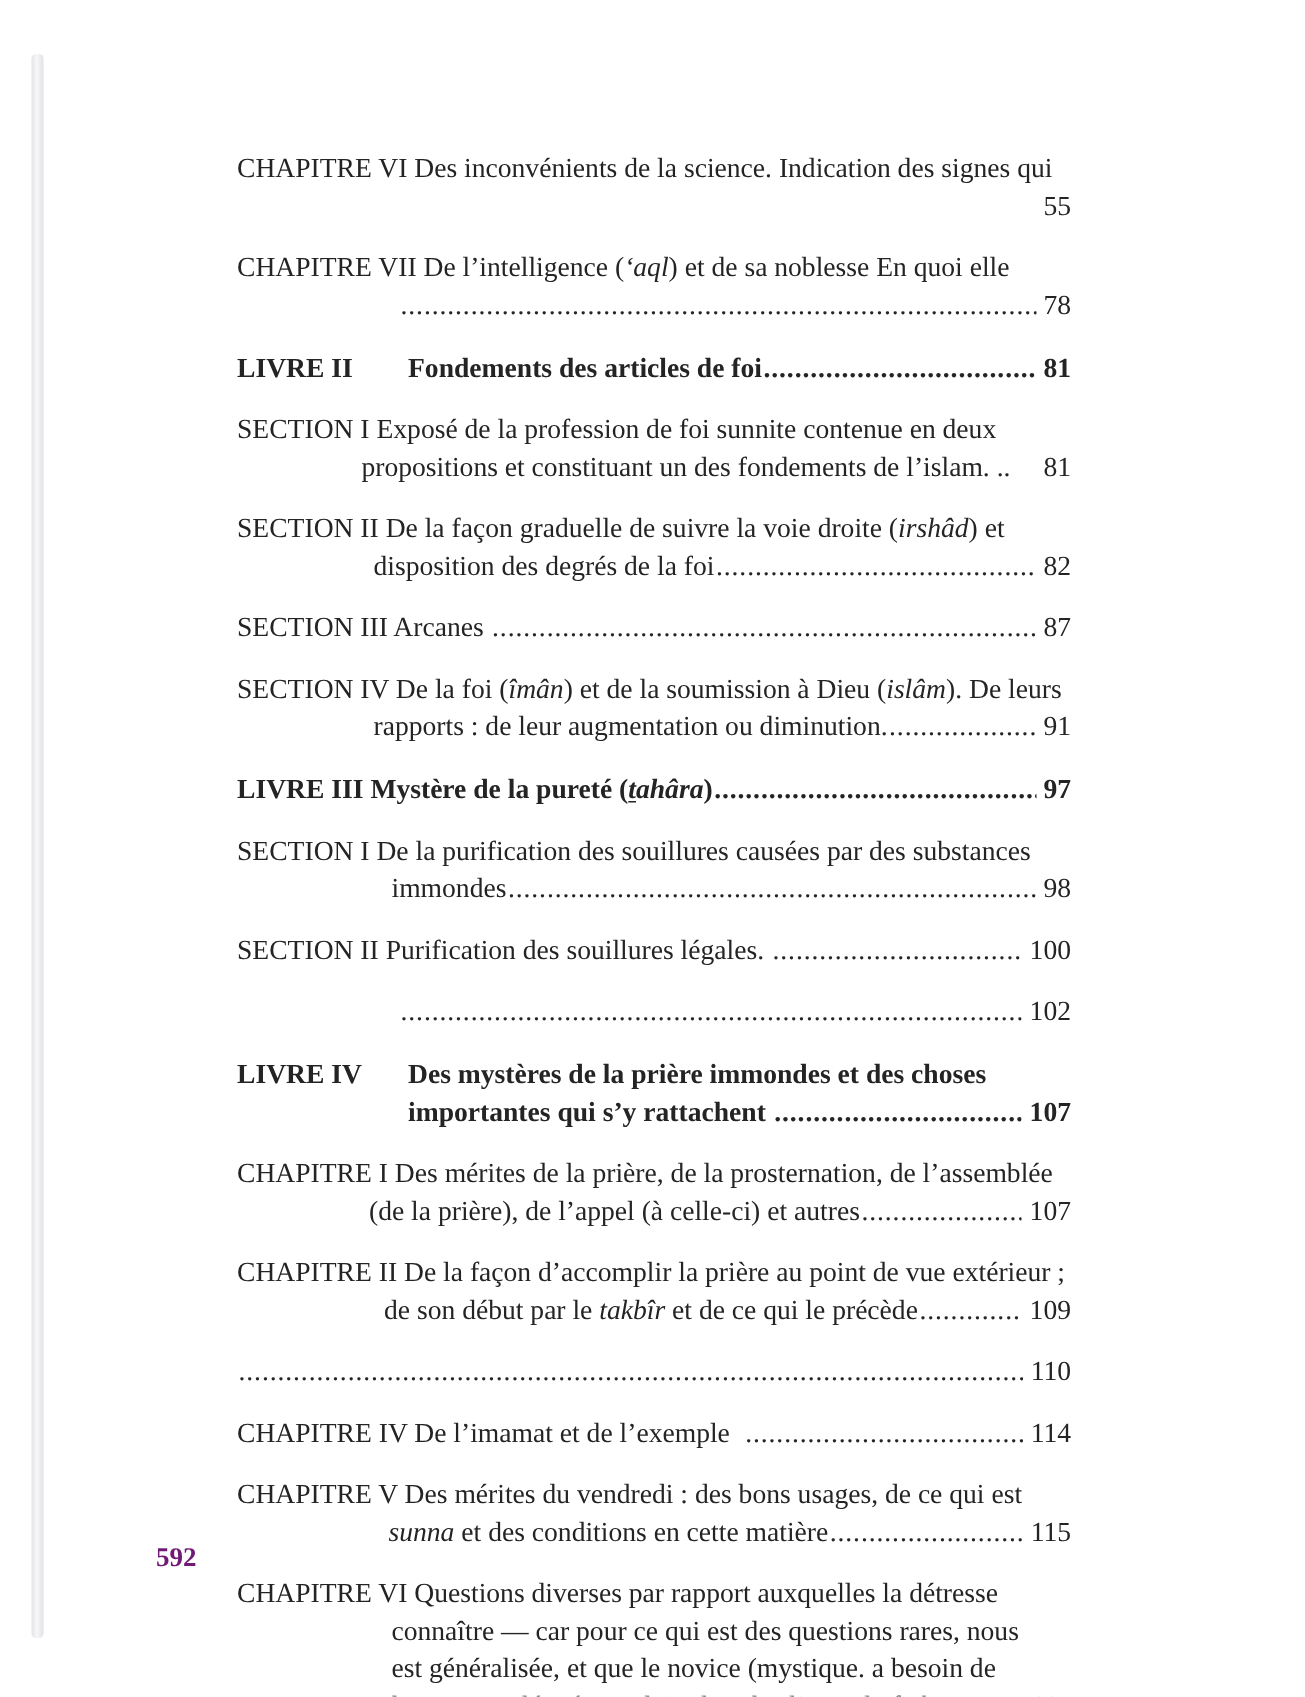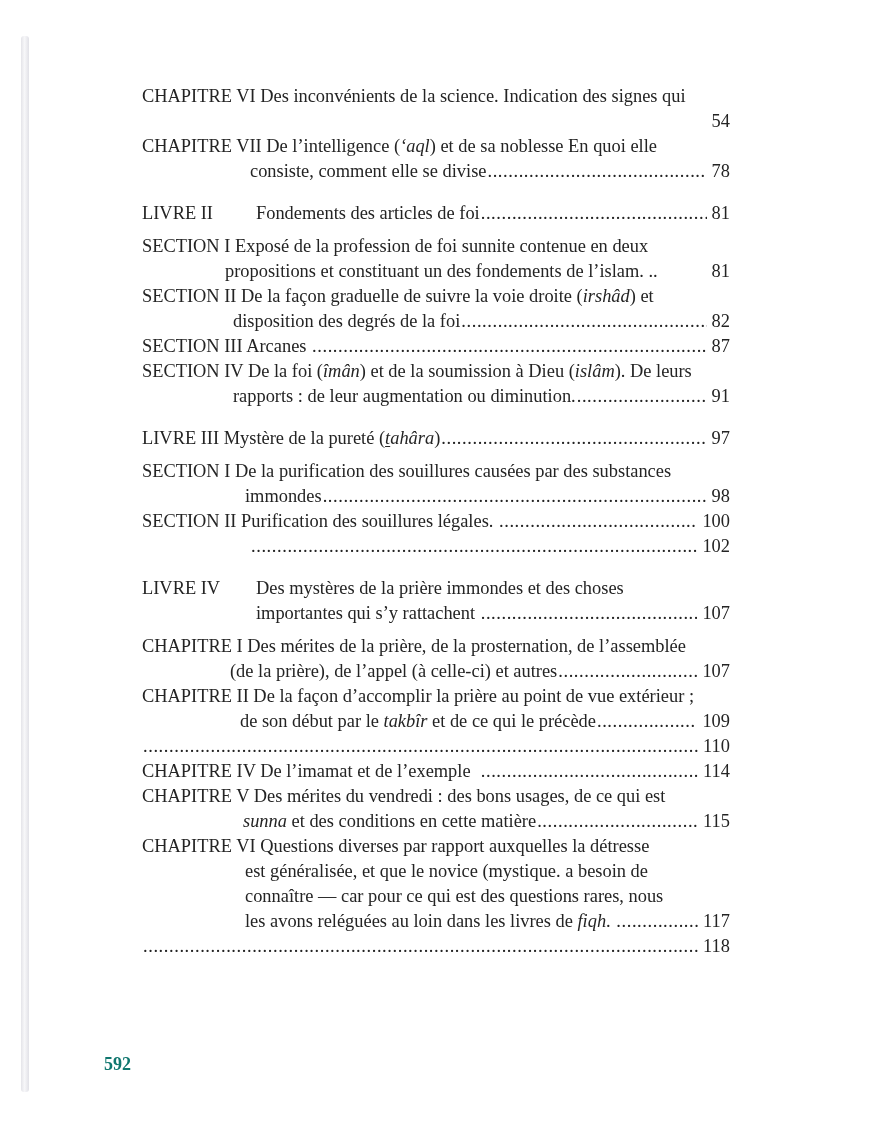--- a/index.html
+++ b/index.html
@@ -18,23 +18,23 @@
     background: linear-gradient(90deg, #e4e4e9 0%, #f7f7f9 45%, #e1e1e7 100%);
     border-radius: 3px;
   }
   #toc {
     position: absolute;
     left: 142px; top: 84px;
     width: 588px;
     font-size: 18.4px;
     line-height: 25px;
   }
-  .entry { margin: 0; }
+  .entry { margin: 16px; }
   .entry.book { margin-top: 17px; margin-bottom: 8px; }
-  .entry.book .line, .entry.book .dots, .entry.book .pagenum { font-weight: 400; }
+  .entry.book .line, .entry.book .dots, .entry.book .pagenum { font-weight: 700; }
   .line {
     display: flex;
     align-items: baseline;
   }
   .label {
     flex: 0 0 auto;
     display: inline-block;
     width: 114px;
     white-space: pre;
   }
@@ -50,50 +50,49 @@
     min-width: 6px;
     margin-left: 1px;
   }
   .pagenum {
     flex: 0 0 auto;
     margin-left: 5px;
     text-align: right;
   }
   .folio {
     position: absolute;
-    left: 104px; top: 1054px;
+    left: 104px; top: 1028px;
     font-size: 18px;
     font-weight: 700;
-    color: #0f766e;
+    color: #701a75;
   }
 </style>
 </head>
 <body>
 
 <div class="scan-edge"></div>
 
 <main>
   <div id="toc">
       <div class="entry ">
         <div class="line">
           <span class="text"><span>CHAPITRE VI Des inconvénients de la science. Indication des signes qui</span></span>
         </div>
         <div class="line">
           <span class="ind" style="width: 101px;"></span>
           <span class="dots"></span>
-          <span class="pagenum">54</span>
+          <span class="pagenum">55</span>
         </div>
       </div>
       <div class="entry ">
         <div class="line">
           <span class="text"><span>CHAPITRE VII De l’intelligence (</span><span class="i">‘aql</span><span>) et de sa noblesse En quoi elle</span></span>
         </div>
         <div class="line">
           <span class="ind" style="width: 108px;"></span>
-          <span class="text"><span>consiste, comment elle se divise</span></span>
           <span class="dots">................................................................................................................................................................</span>
           <span class="pagenum">78</span>
         </div>
       </div>
       <div class="entry book">
         <div class="line">
           <span class="label">LIVRE II</span>
           <span class="text"><span>Fondements des articles de foi</span></span>
           <span class="dots">................................................................................................................................................................</span>
           <span class="pagenum">81</span>
@@ -228,25 +227,25 @@
           <span class="dots">................................................................................................................................................................</span>
           <span class="pagenum">115</span>
         </div>
       </div>
       <div class="entry ">
         <div class="line">
           <span class="text"><span>CHAPITRE VI Questions diverses par rapport auxquelles la détresse</span></span>
         </div>
         <div class="line">
           <span class="ind" style="width: 103px;"></span>
+          <span class="text"><span>connaître — car pour ce qui est des questions rares, nous</span></span>
+        </div>
+        <div class="line">
+          <span class="ind" style="width: 103px;"></span>
           <span class="text"><span>est généralisée, et que le novice (mystique. a besoin de</span></span>
-        </div>
-        <div class="line">
-          <span class="ind" style="width: 103px;"></span>
-          <span class="text"><span>connaître — car pour ce qui est des questions rares, nous</span></span>
         </div>
         <div class="line">
           <span class="ind" style="width: 103px;"></span>
           <span class="text"><span>les avons reléguées au loin dans les livres de </span><span class="i">fiqh</span><span>. </span></span>
           <span class="dots">................................................................................................................................................................</span>
           <span class="pagenum">117</span>
         </div>
       </div>
       <div class="entry ">
         <div class="line">

